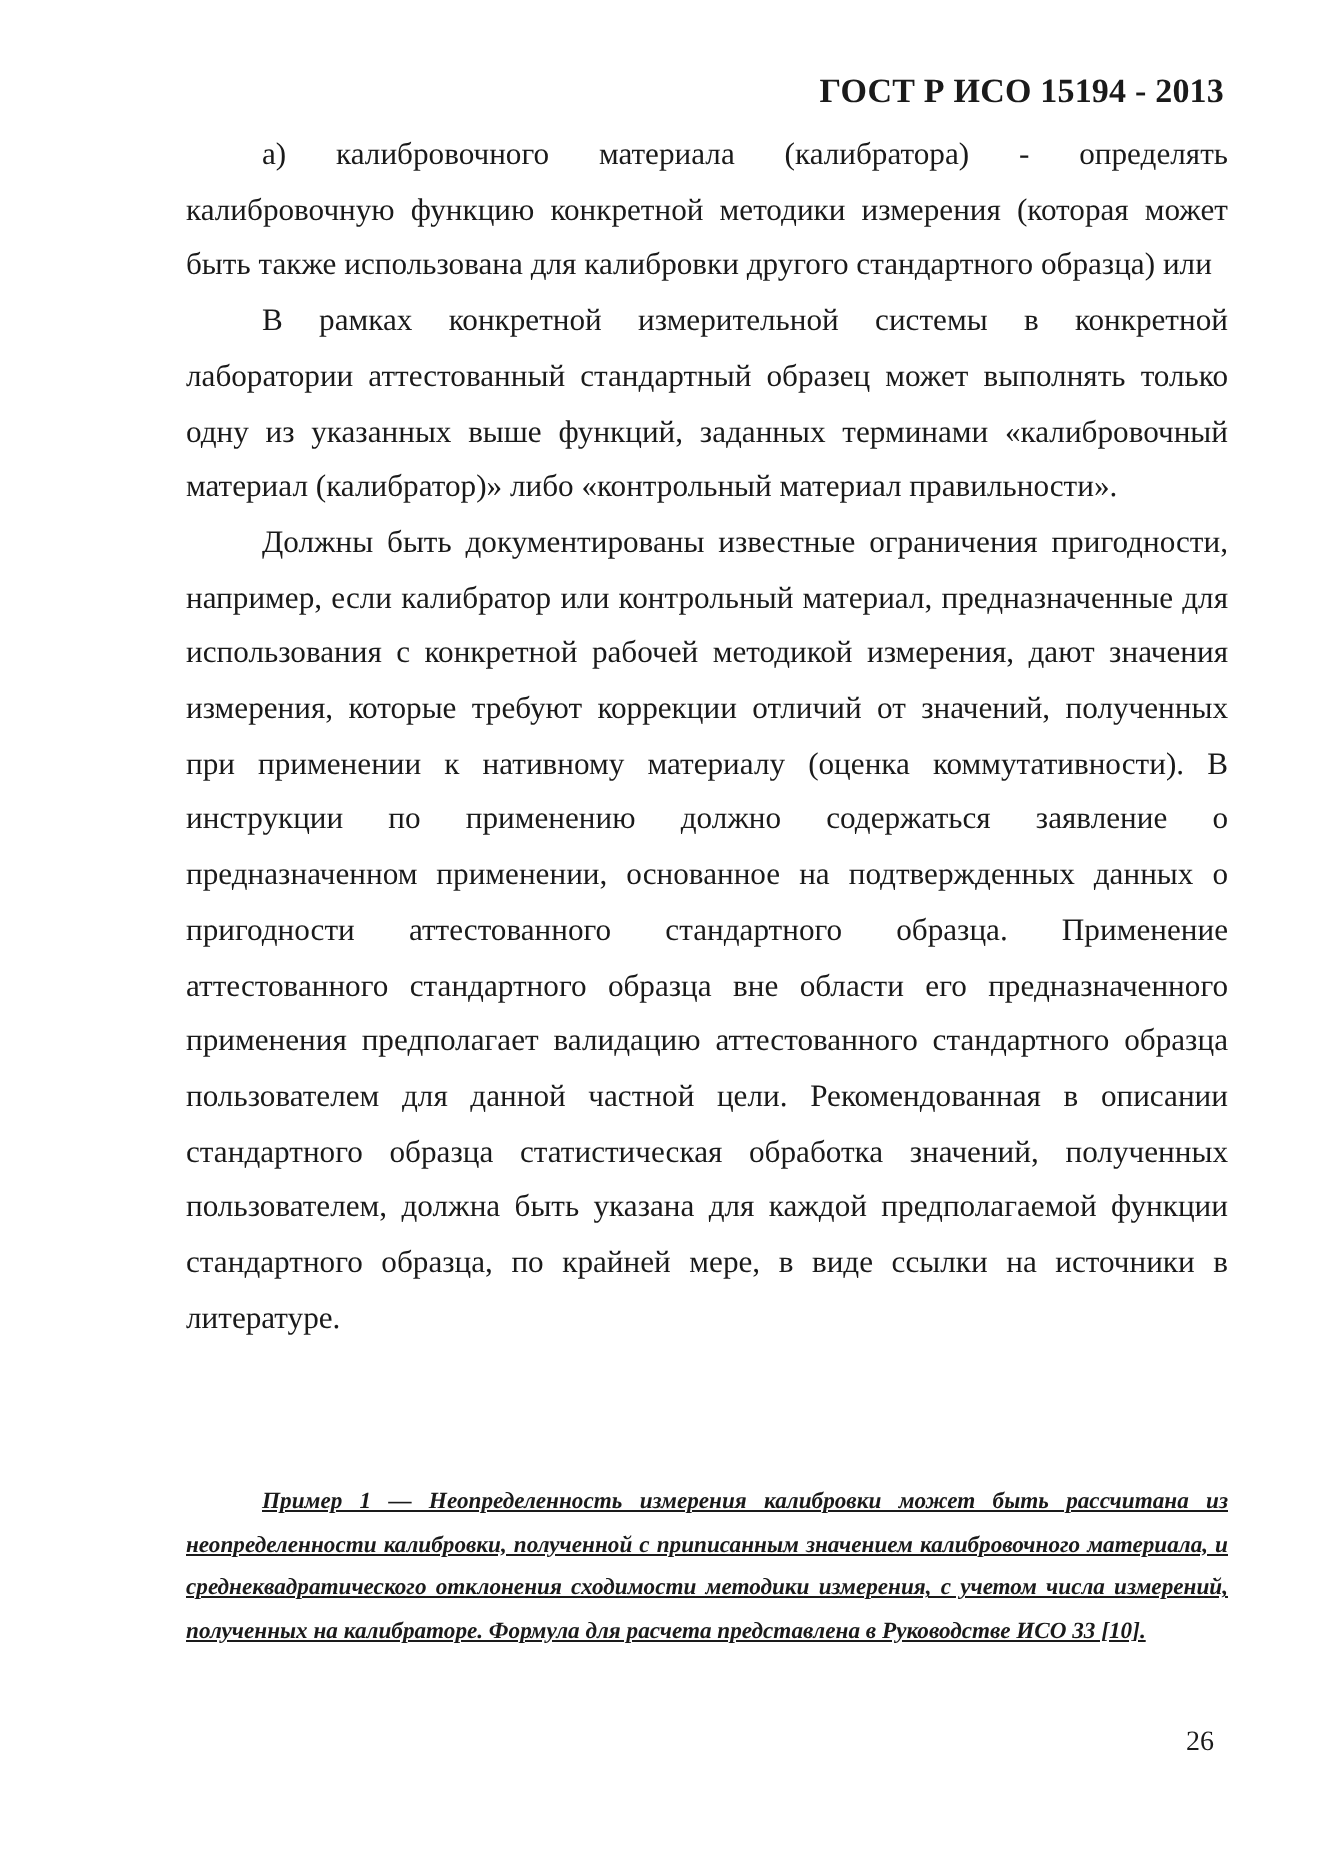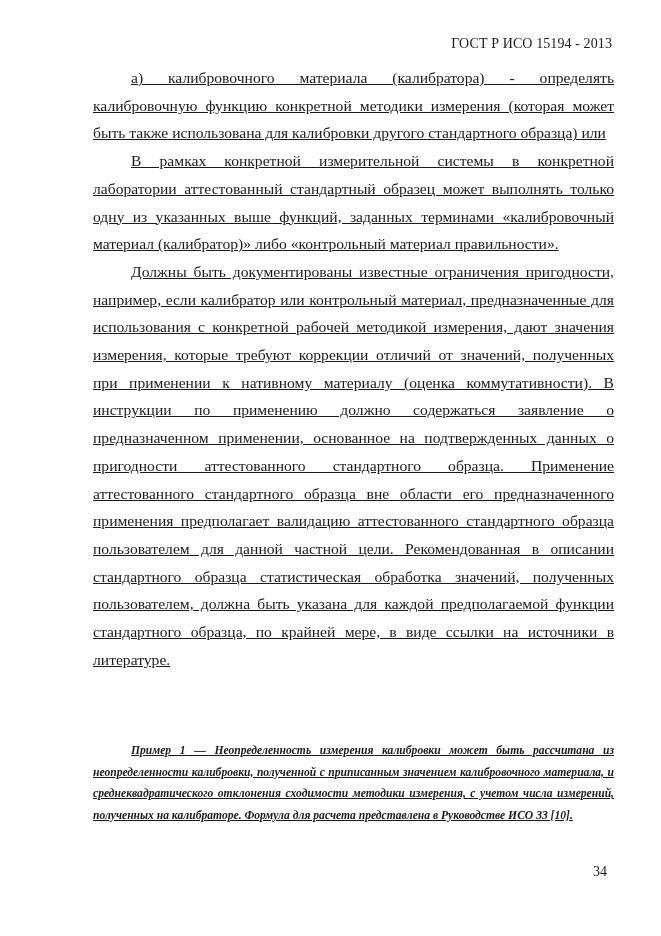--- a/index.html
+++ b/index.html
@@ -1,30 +1,30 @@
 <!DOCTYPE html>
 <html><head>
   <meta charset="utf-8">
   <style>
     html, body { margin: 0; padding: 0; background: #ffffff; }
     body { width: 661px; height: 936px; position: relative; overflow: hidden;
       font-family: "Liberation Serif", "DejaVu Serif", serif; color: #1a1a1a; }
-    .header { position: absolute; top: 36px; right: 49px; font-weight: normal; font-size: 14px; letter-spacing: 0.1px; margin-left: 40px; }
-    .content { position: absolute; left: 93px; width: 521px; top: 64px; text-decoration: underline; }
+    .header { position: absolute; top: 36px; right: 49px; font-weight: bold; font-size: 17px; letter-spacing: 0.1px; margin-left: 40px; }
+    .content { position: absolute; left: 93px; width: 521px; top: 64px; }
     .para { font-size: 15.6px; line-height: 27.7px; text-align: justify; text-align-last: left; margin: 0; text-indent: 38px; }
     .note { position: absolute; left: 93px; width: 521px; top: 740px; font-size: 11.6px; line-height: 21.6px;
       font-style: italic; font-weight: bold; text-align: justify; text-indent: 38px; margin: 0; text-decoration: underline; }
     .page-num { position: absolute; top: 864px; left: 593px; font-size: 14px; }
   </style>
 </head>
 <body>
 
 <div class="header">ГОСТ Р ИСО 15194 - 2013</div>
 
 <div class="content">
   <p class="para">a)   калибровочного   материала   (калибратора)   -    определять калибровочную функцию конкретной методики измерения (которая может быть также использована для калибровки другого стандартного образца) или</p>
   <p class="para">В рамках конкретной измерительной системы в конкретной лаборатории аттестованный стандартный образец может выполнять только одну из указанных выше  функций, заданных терминами  «калибровочный материал (калибратор)»  либо «контрольный материал правильности».</p>
   <p class="para">Должны быть документированы известные ограничения пригодности, например, если калибратор или контрольный  материал, предназначенные для использования с конкретной рабочей методикой измерения, дают значения измерения, которые требуют коррекции отличий от значений, полученных при применении к  нативному материалу  (оценка коммутативности). В инструкции по применению должно содержаться заявление о предназначенном применении, основанное на подтвержденных данных о пригодности аттестованного стандартного образца. Применение аттестованного стандартного образца вне области его предназначенного применения предполагает валидацию аттестованного стандартного образца пользователем для данной частной цели. Рекомендованная в описании стандартного образца статистическая обработка значений, полученных пользователем, должна быть указана для каждой предполагаемой функции стандартного образца, по крайней мере, в виде ссылки на источники в литературе.</p>
 </div>
 
 <p class="note">Пример 1 — Неопределенность измерения калибровки может быть рассчитана из неопределенности калибровки, полученной с приписанным значением калибровочного материала, и среднеквадратического  отклонения сходимости методики измерения, с учетом  числа измерений, полученных на калибраторе.  Формула  для расчета представлена в Руководстве  ИСО 33 [10].</p>
 
-<div class="page-num">34</div>
+<div class="page-num">26</div>
 
 </body></html>

